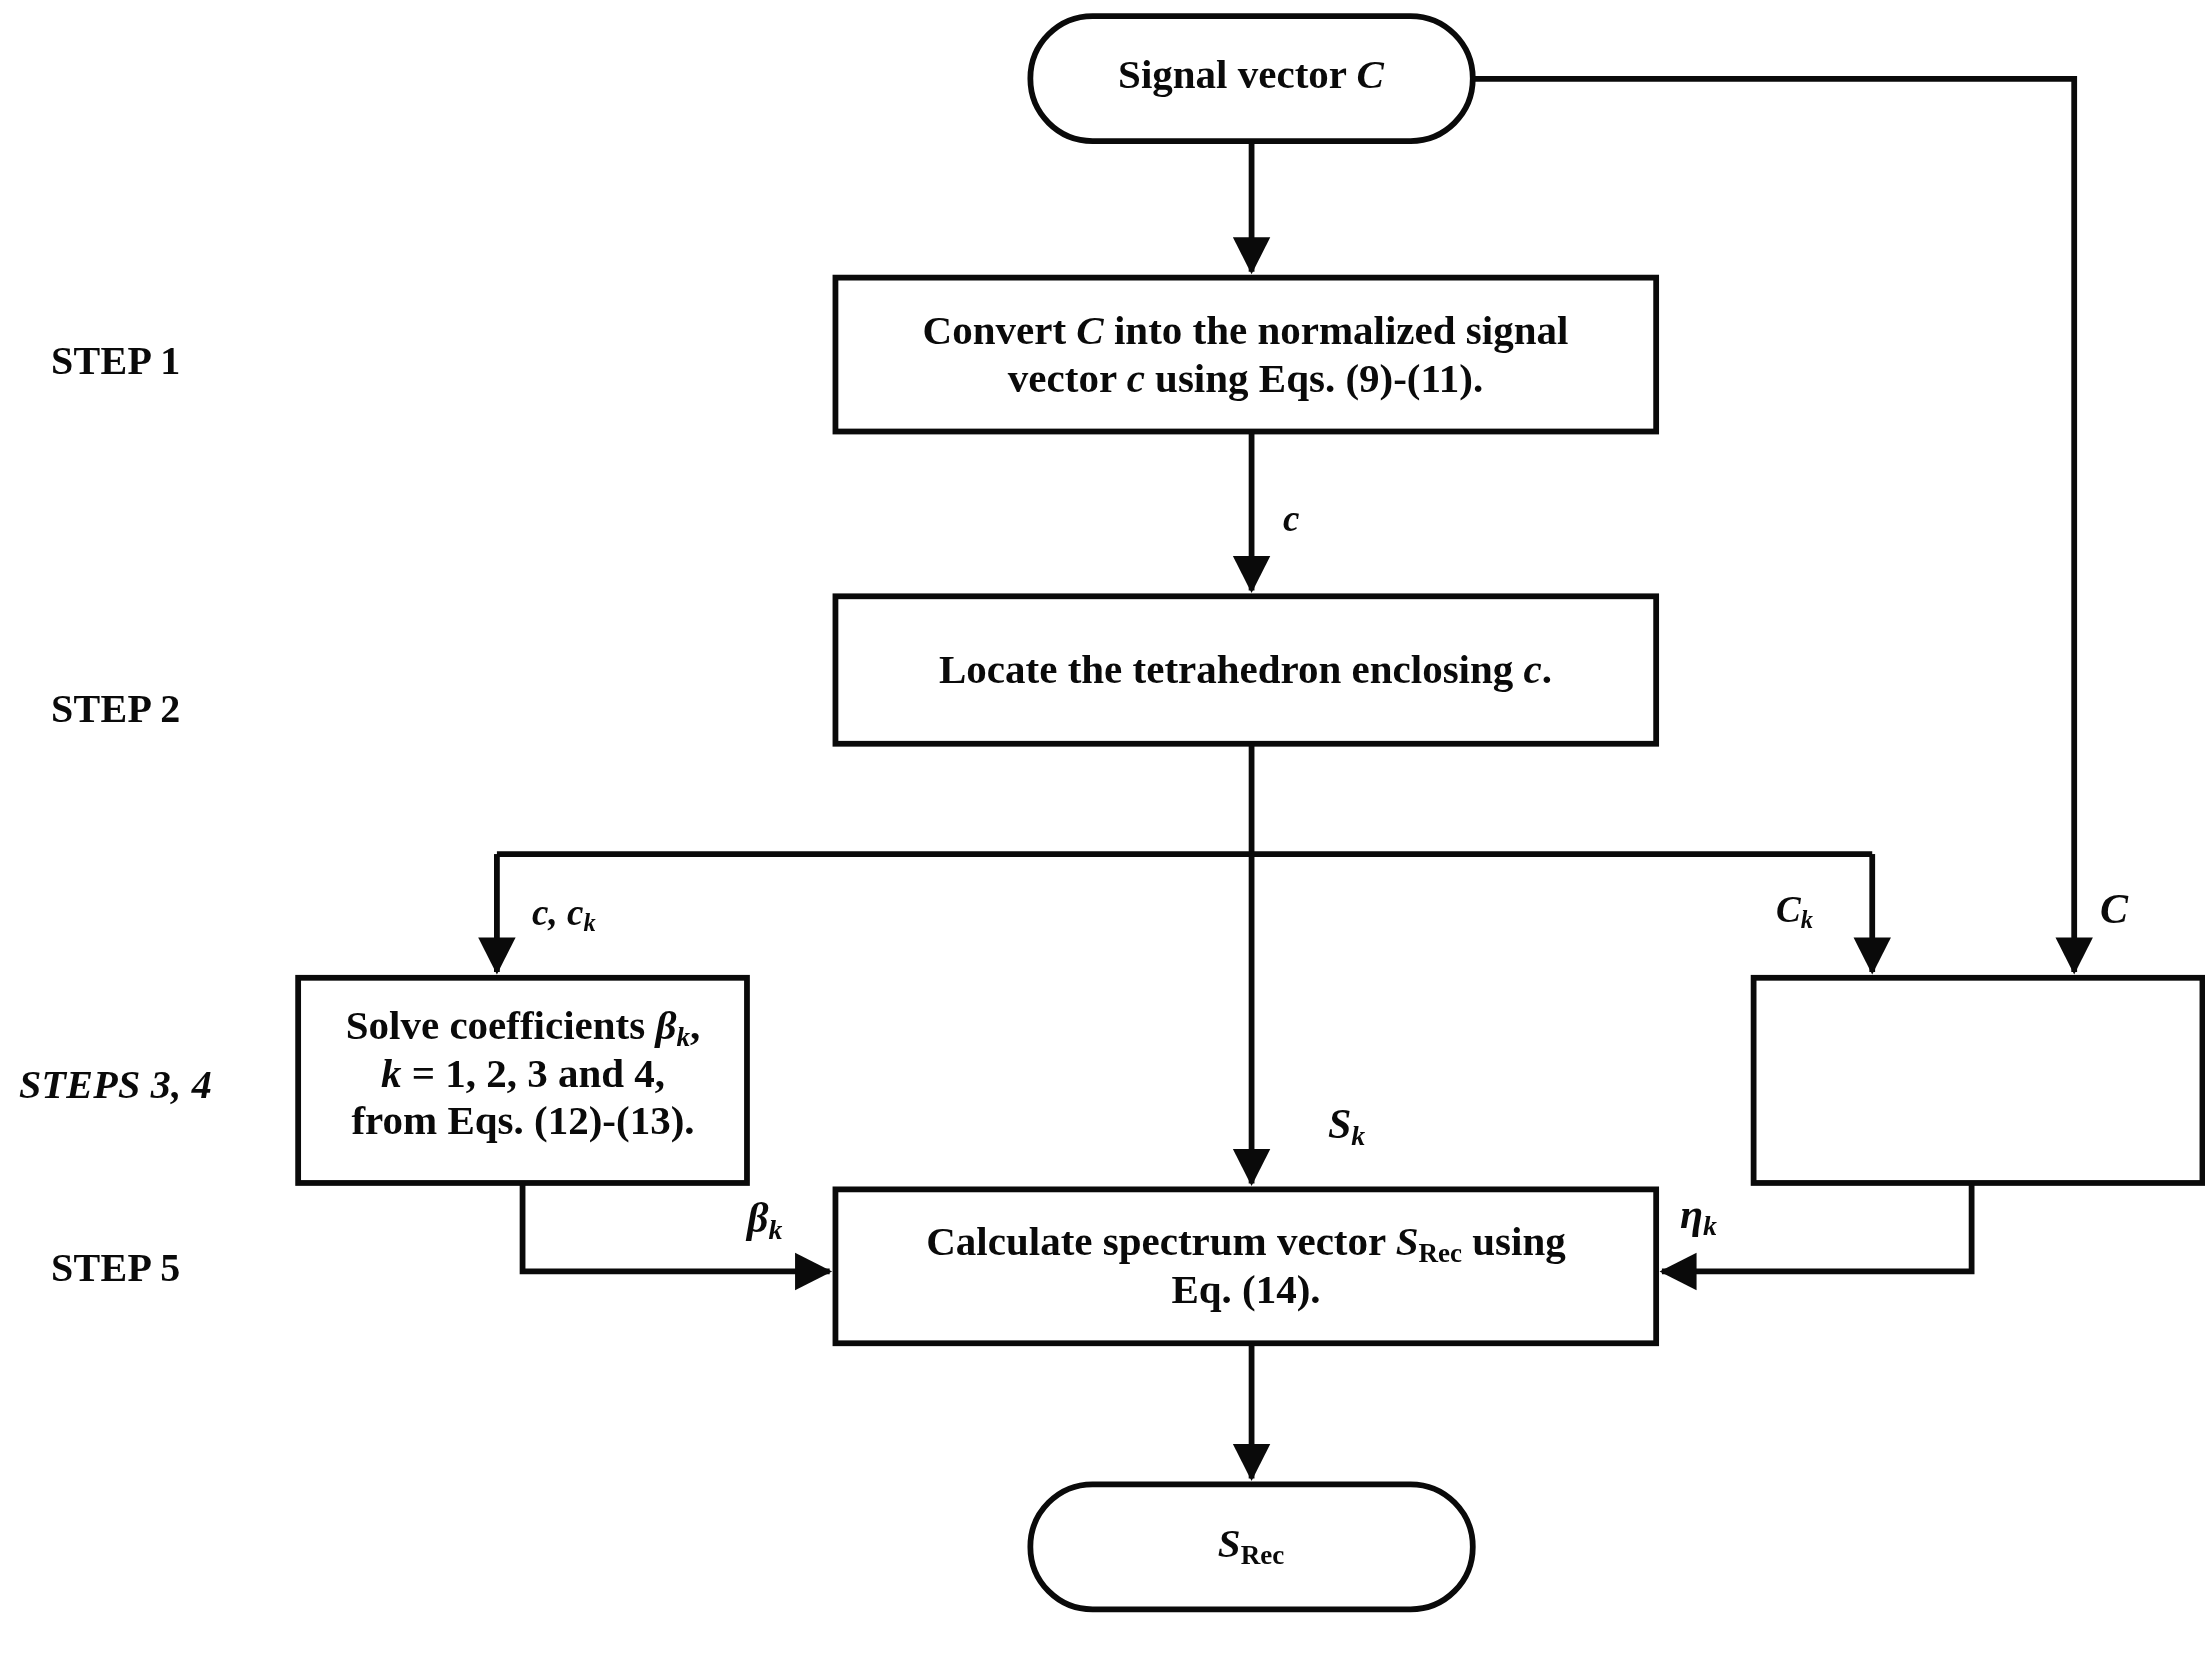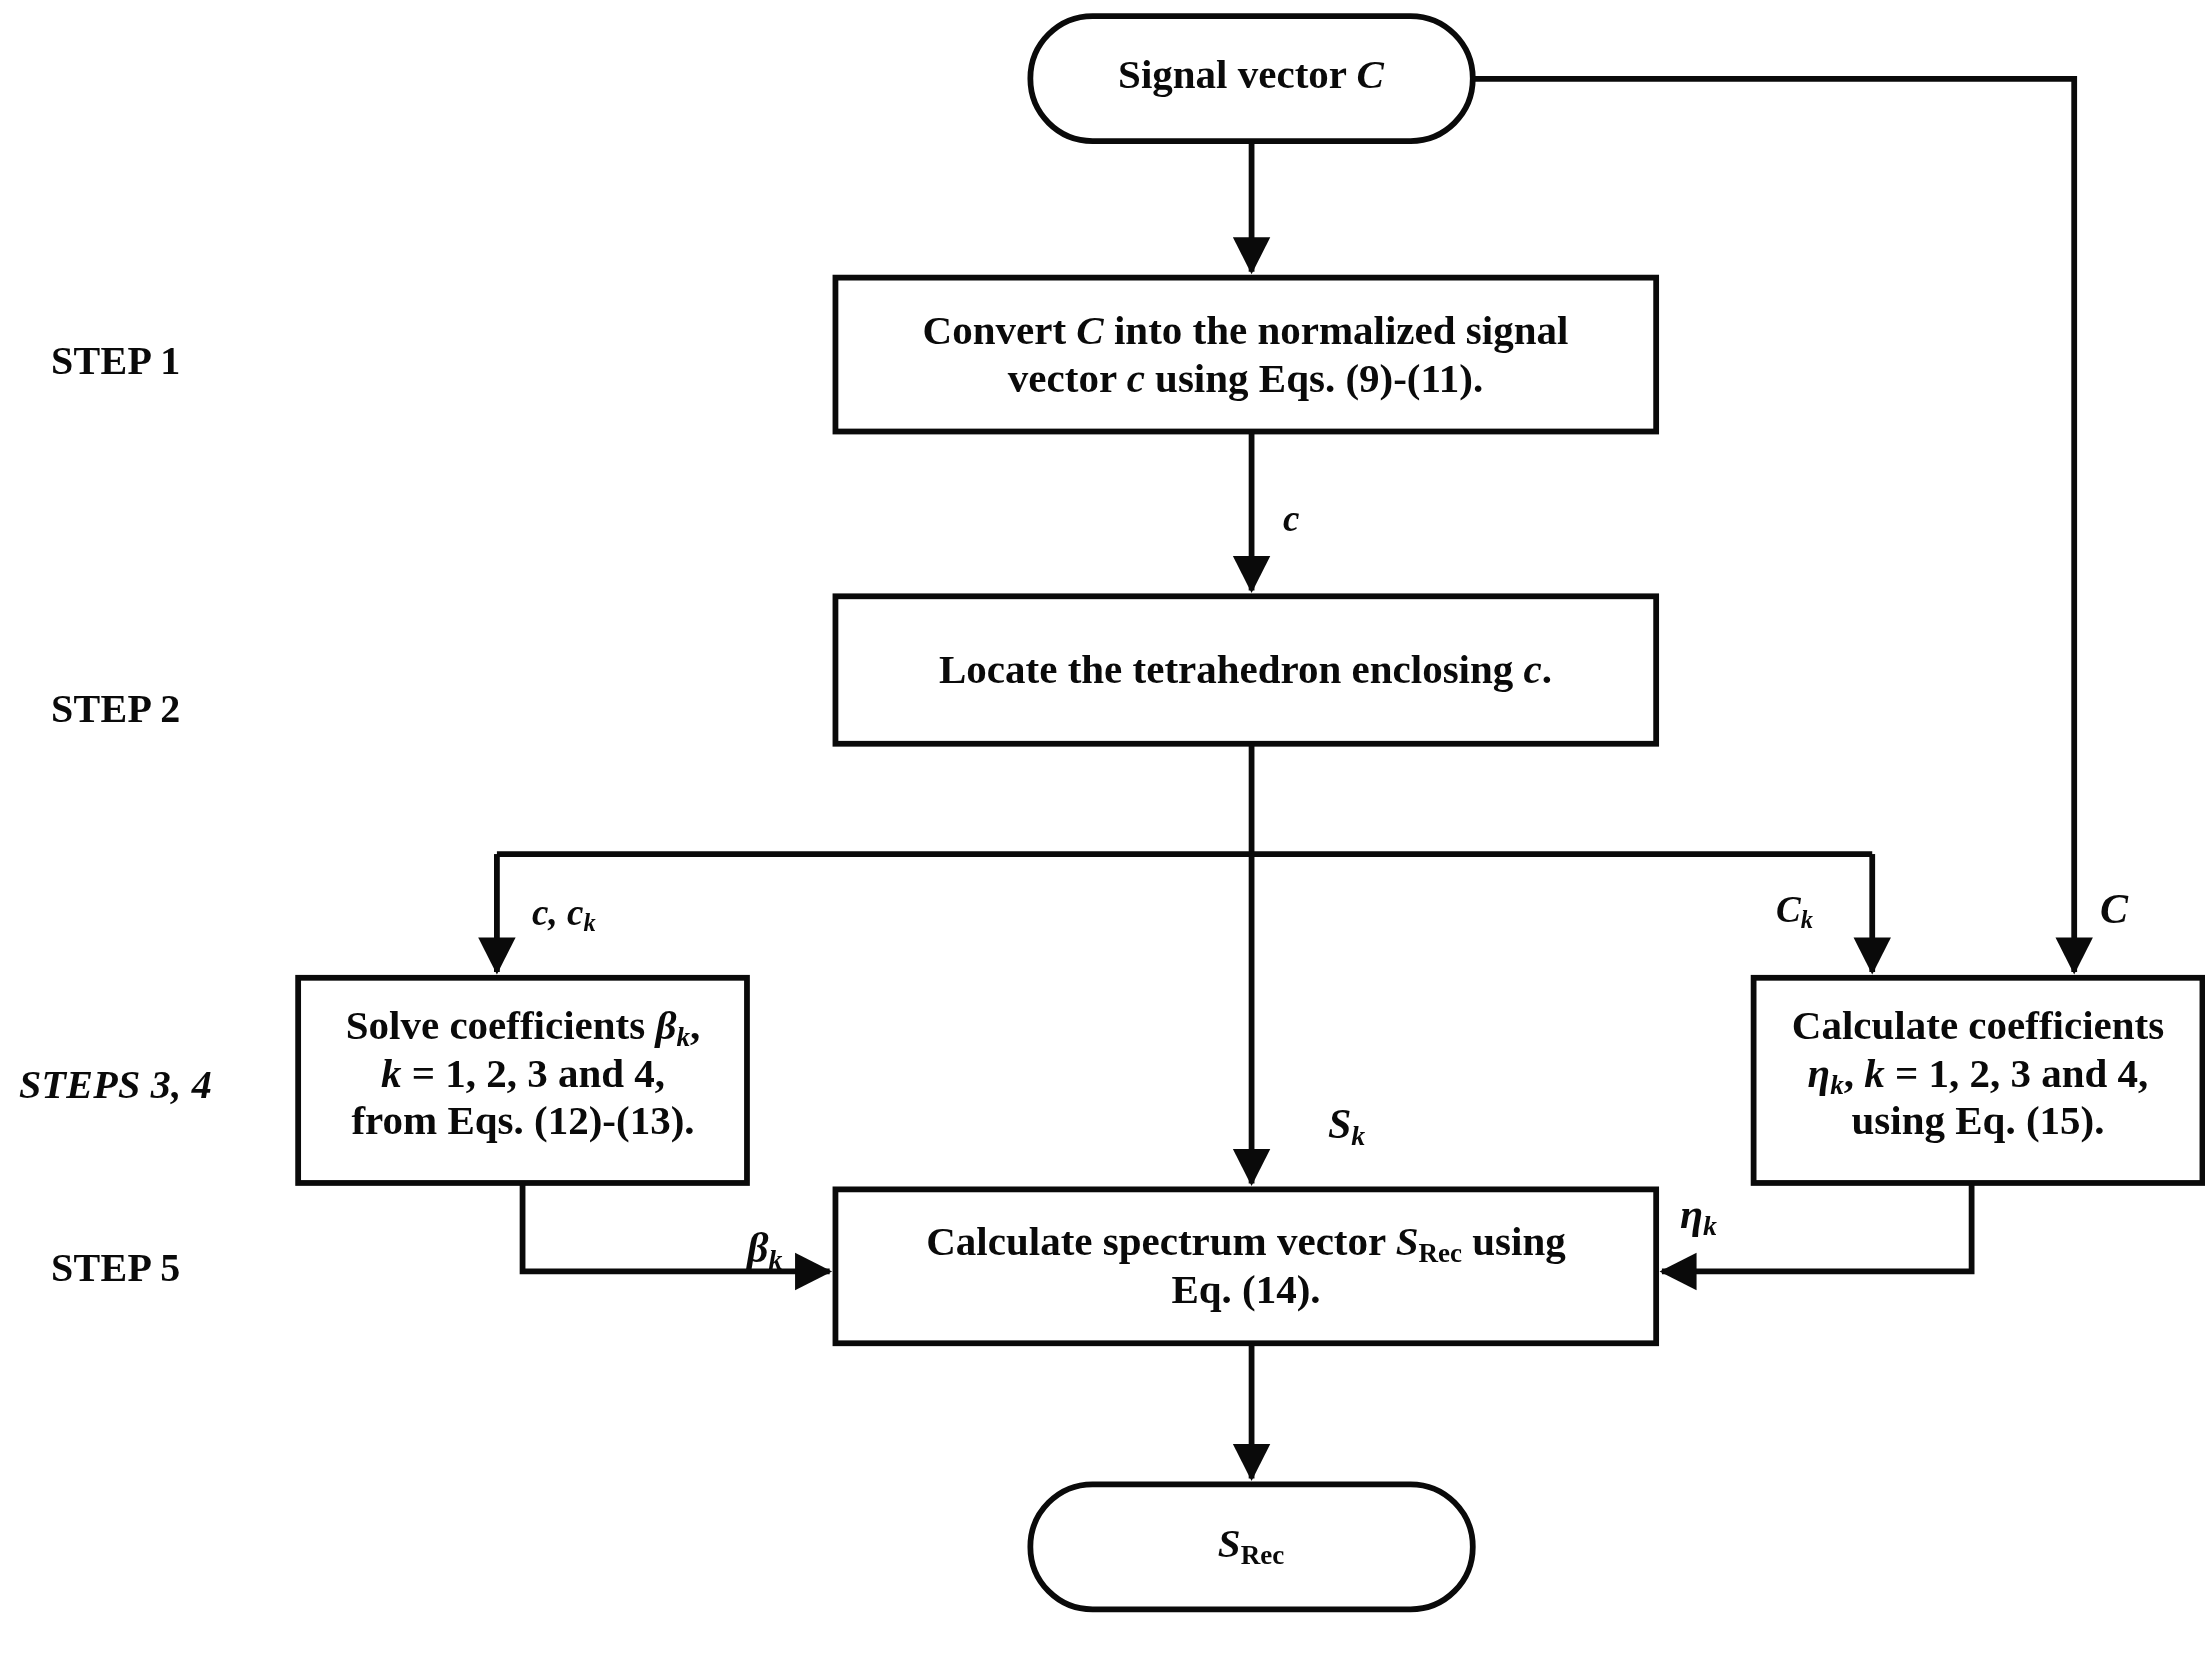--- a/index.html
+++ b/index.html
@@ -135,34 +135,33 @@
   <div class="step-label" style="left:51px; top:1244px;">STEP 5</div>
 
   <div class="txt node-text" style="left:1030px; top:51px; width:442px;">Signal vector <i class="v">C</i></div>
 
   <div class="txt node-text" style="left:848px; top:307px; width:795px;">Convert <i class="v">C</i> into the normalized signal<br>vector <i class="v">c</i> using Eqs. (9)-(11).</div>
 
   <div class="txt node-text" style="left:848px; top:646px; width:795px;">Locate the tetrahedron enclosing <i class="v">c</i>.</div>
 
   <div class="txt node-text" style="left:308px; top:1002px; width:430px;"><span style="font-style:normal;">Solve</span> coefficients <i class="v">β</i><sub>k</sub>,<br><i class="v">k</i> = 1, 2, 3 and 4,<br>from Eqs. (12)-(13).</div>
 
-  <div class="txt node-text" style="left:1763px; top:1002px; width:430px;">Calculate coefficients<br><i class="v">η</i><sub>k</sub>, <i class="v">k</i> = 1, 2, 3 and 4,<br>using Eq. (15).</div>
 
   <div class="txt node-text" style="left:845px; top:1218px; width:802px;">Calculate spectrum vector <i class="v">S</i><sub class="up">Rec</sub> using<br>Eq. (14).</div>
 
   <div class="txt term-text" style="left:1030px; top:1520px; width:442px;"><i class="v">S</i><sub class="up">Rec</sub></div>
 
   <div class="edge-label" style="left:1283px; top:497px;"><i class="v">c</i></div>
 
   <div class="edge-label" style="left:532px; top:891px;"><i class="v">c</i>, <i class="v">c</i><sub>k</sub></div>
 
   <div class="edge-label" style="left:1776px; top:888px;"><i class="v">C</i><sub>k</sub></div>
 
   <div class="edge-label big" style="left:2100px; top:885px;"><i class="v">C</i></div>
 
   <div class="edge-label big" style="left:1328px; top:1100px;"><i class="v">S</i><sub>k</sub></div>
 
-  <div class="edge-label big" style="left:747px; top:1194px;margin-top:30px;"><i class="v">β</i><sub>k</sub></div>
+  <div class="edge-label big" style="left:747px; top:1194px;"><i class="v">β</i><sub>k</sub></div>
 
   <div class="edge-label big" style="left:1680px; top:1190px;"><i class="v">η</i><sub>k</sub></div>
 
 </div>
 
 
 </body></html>

